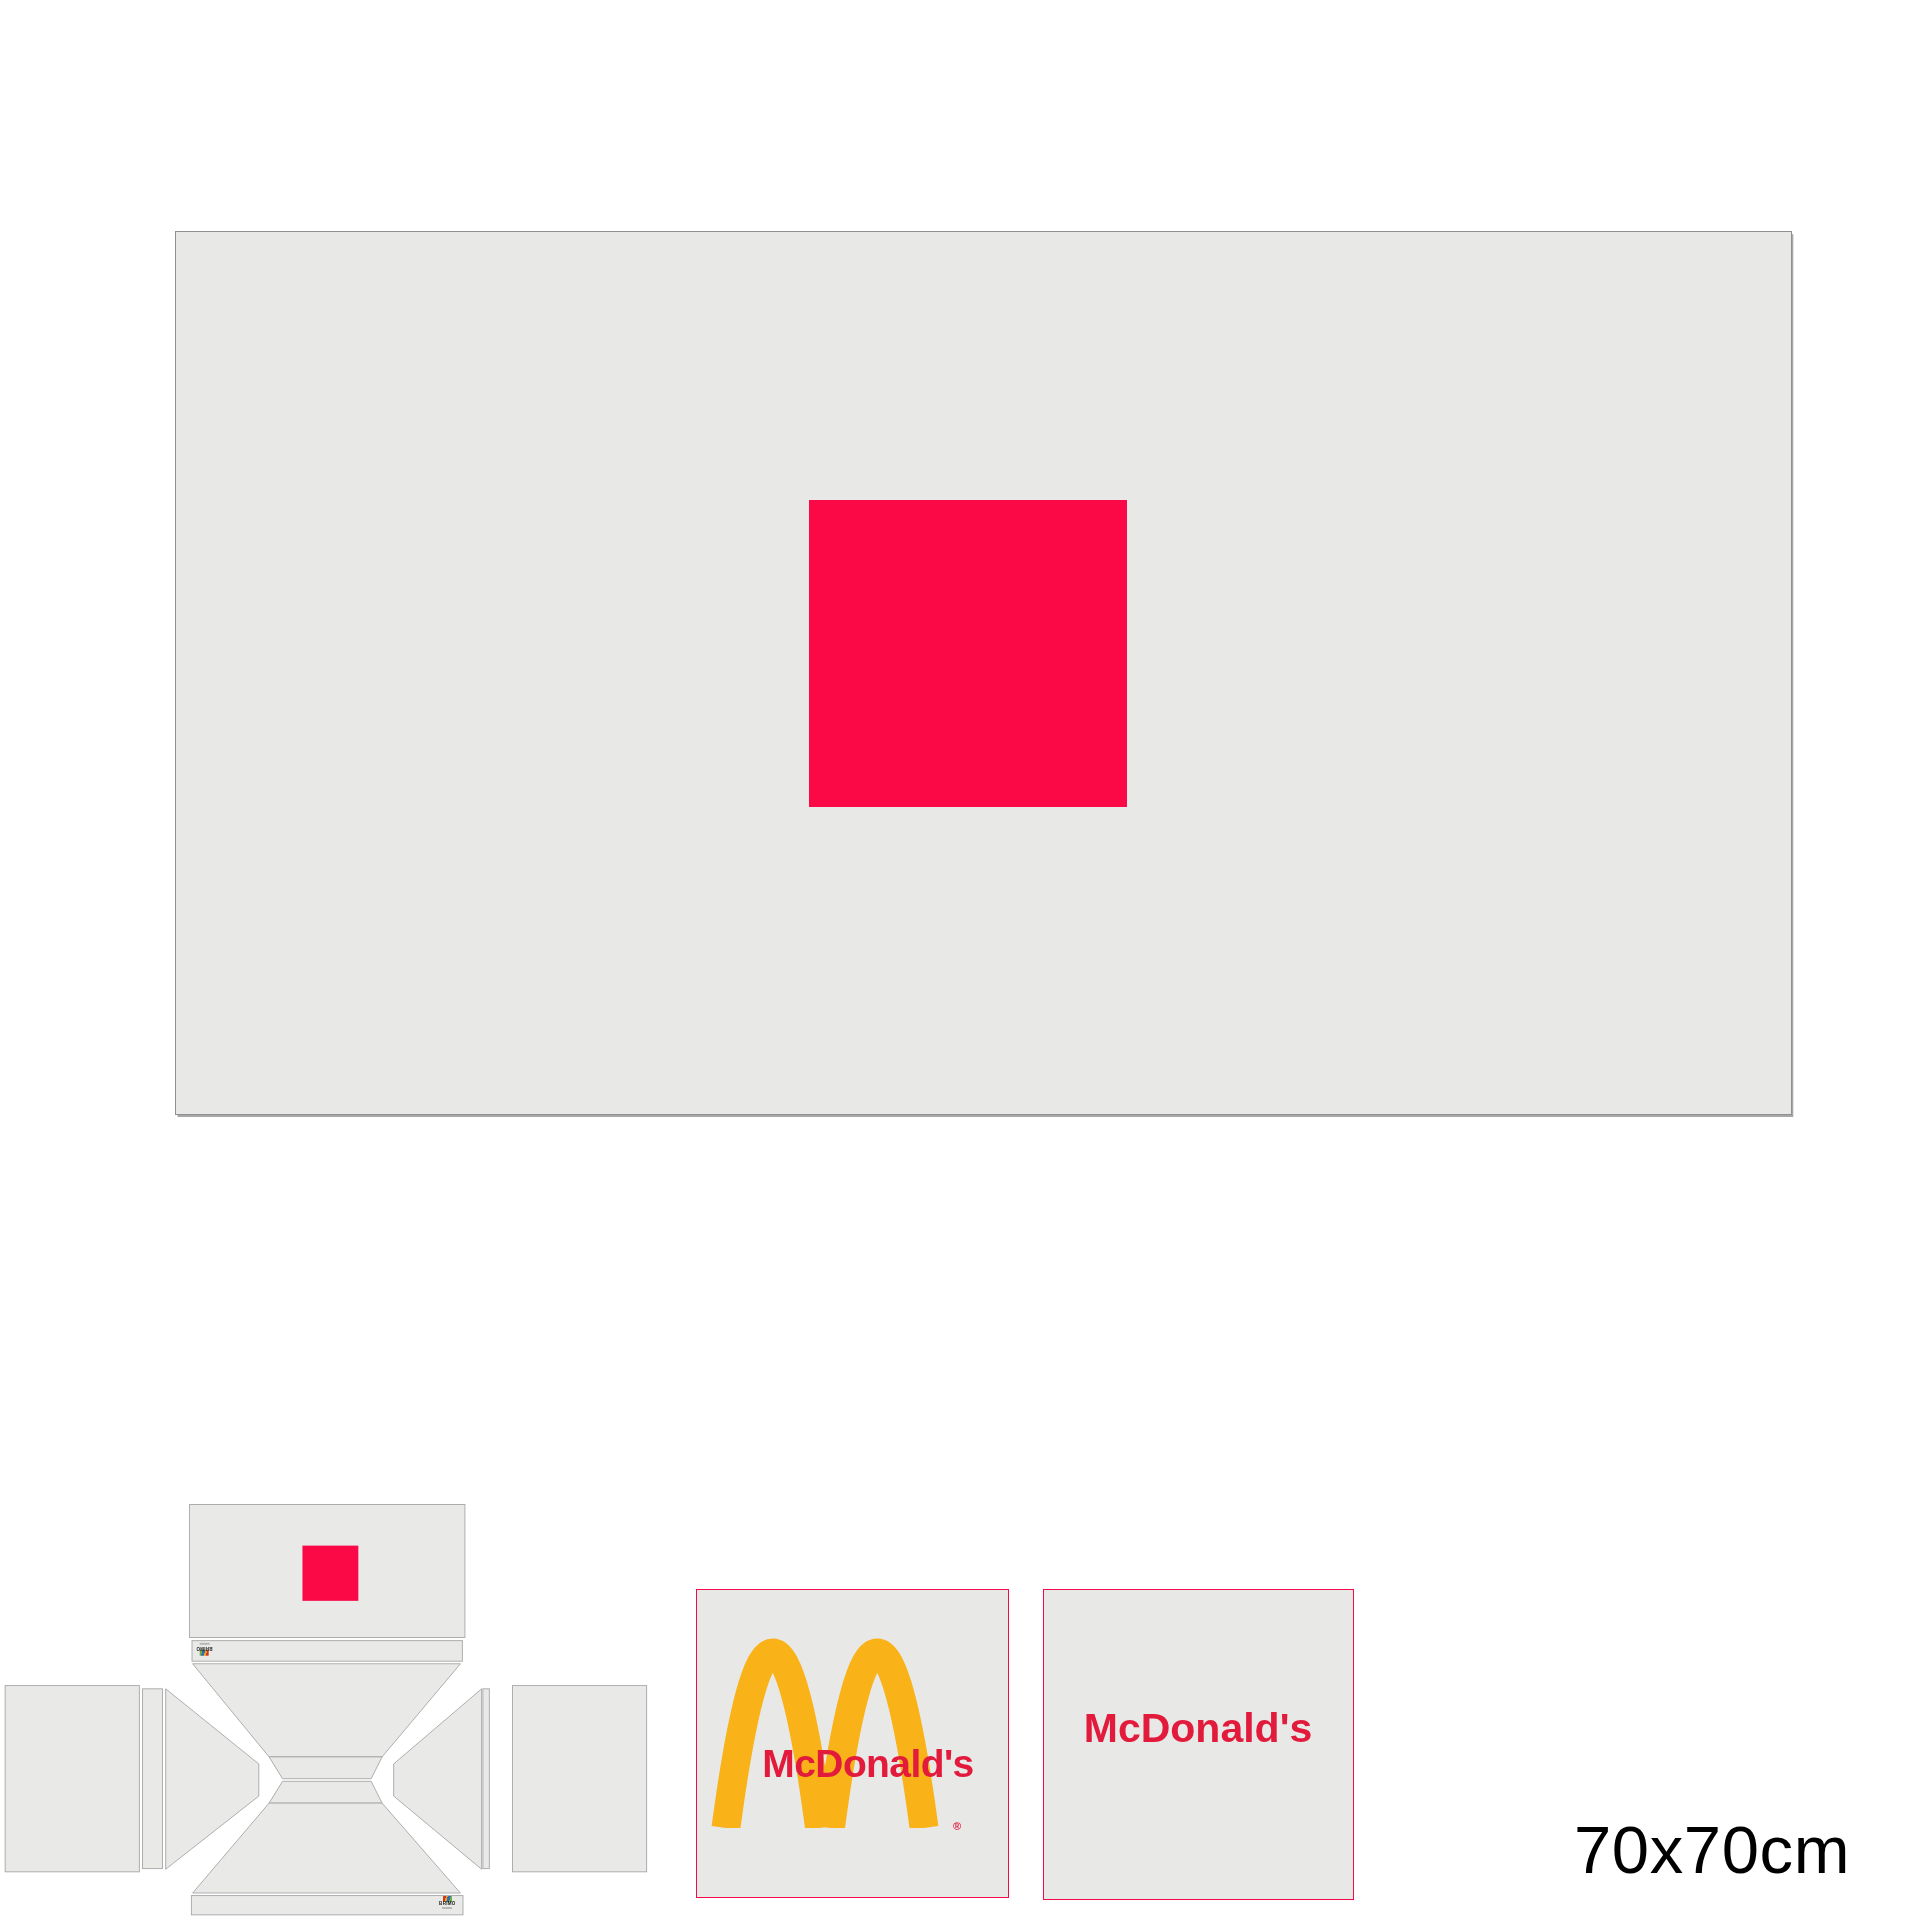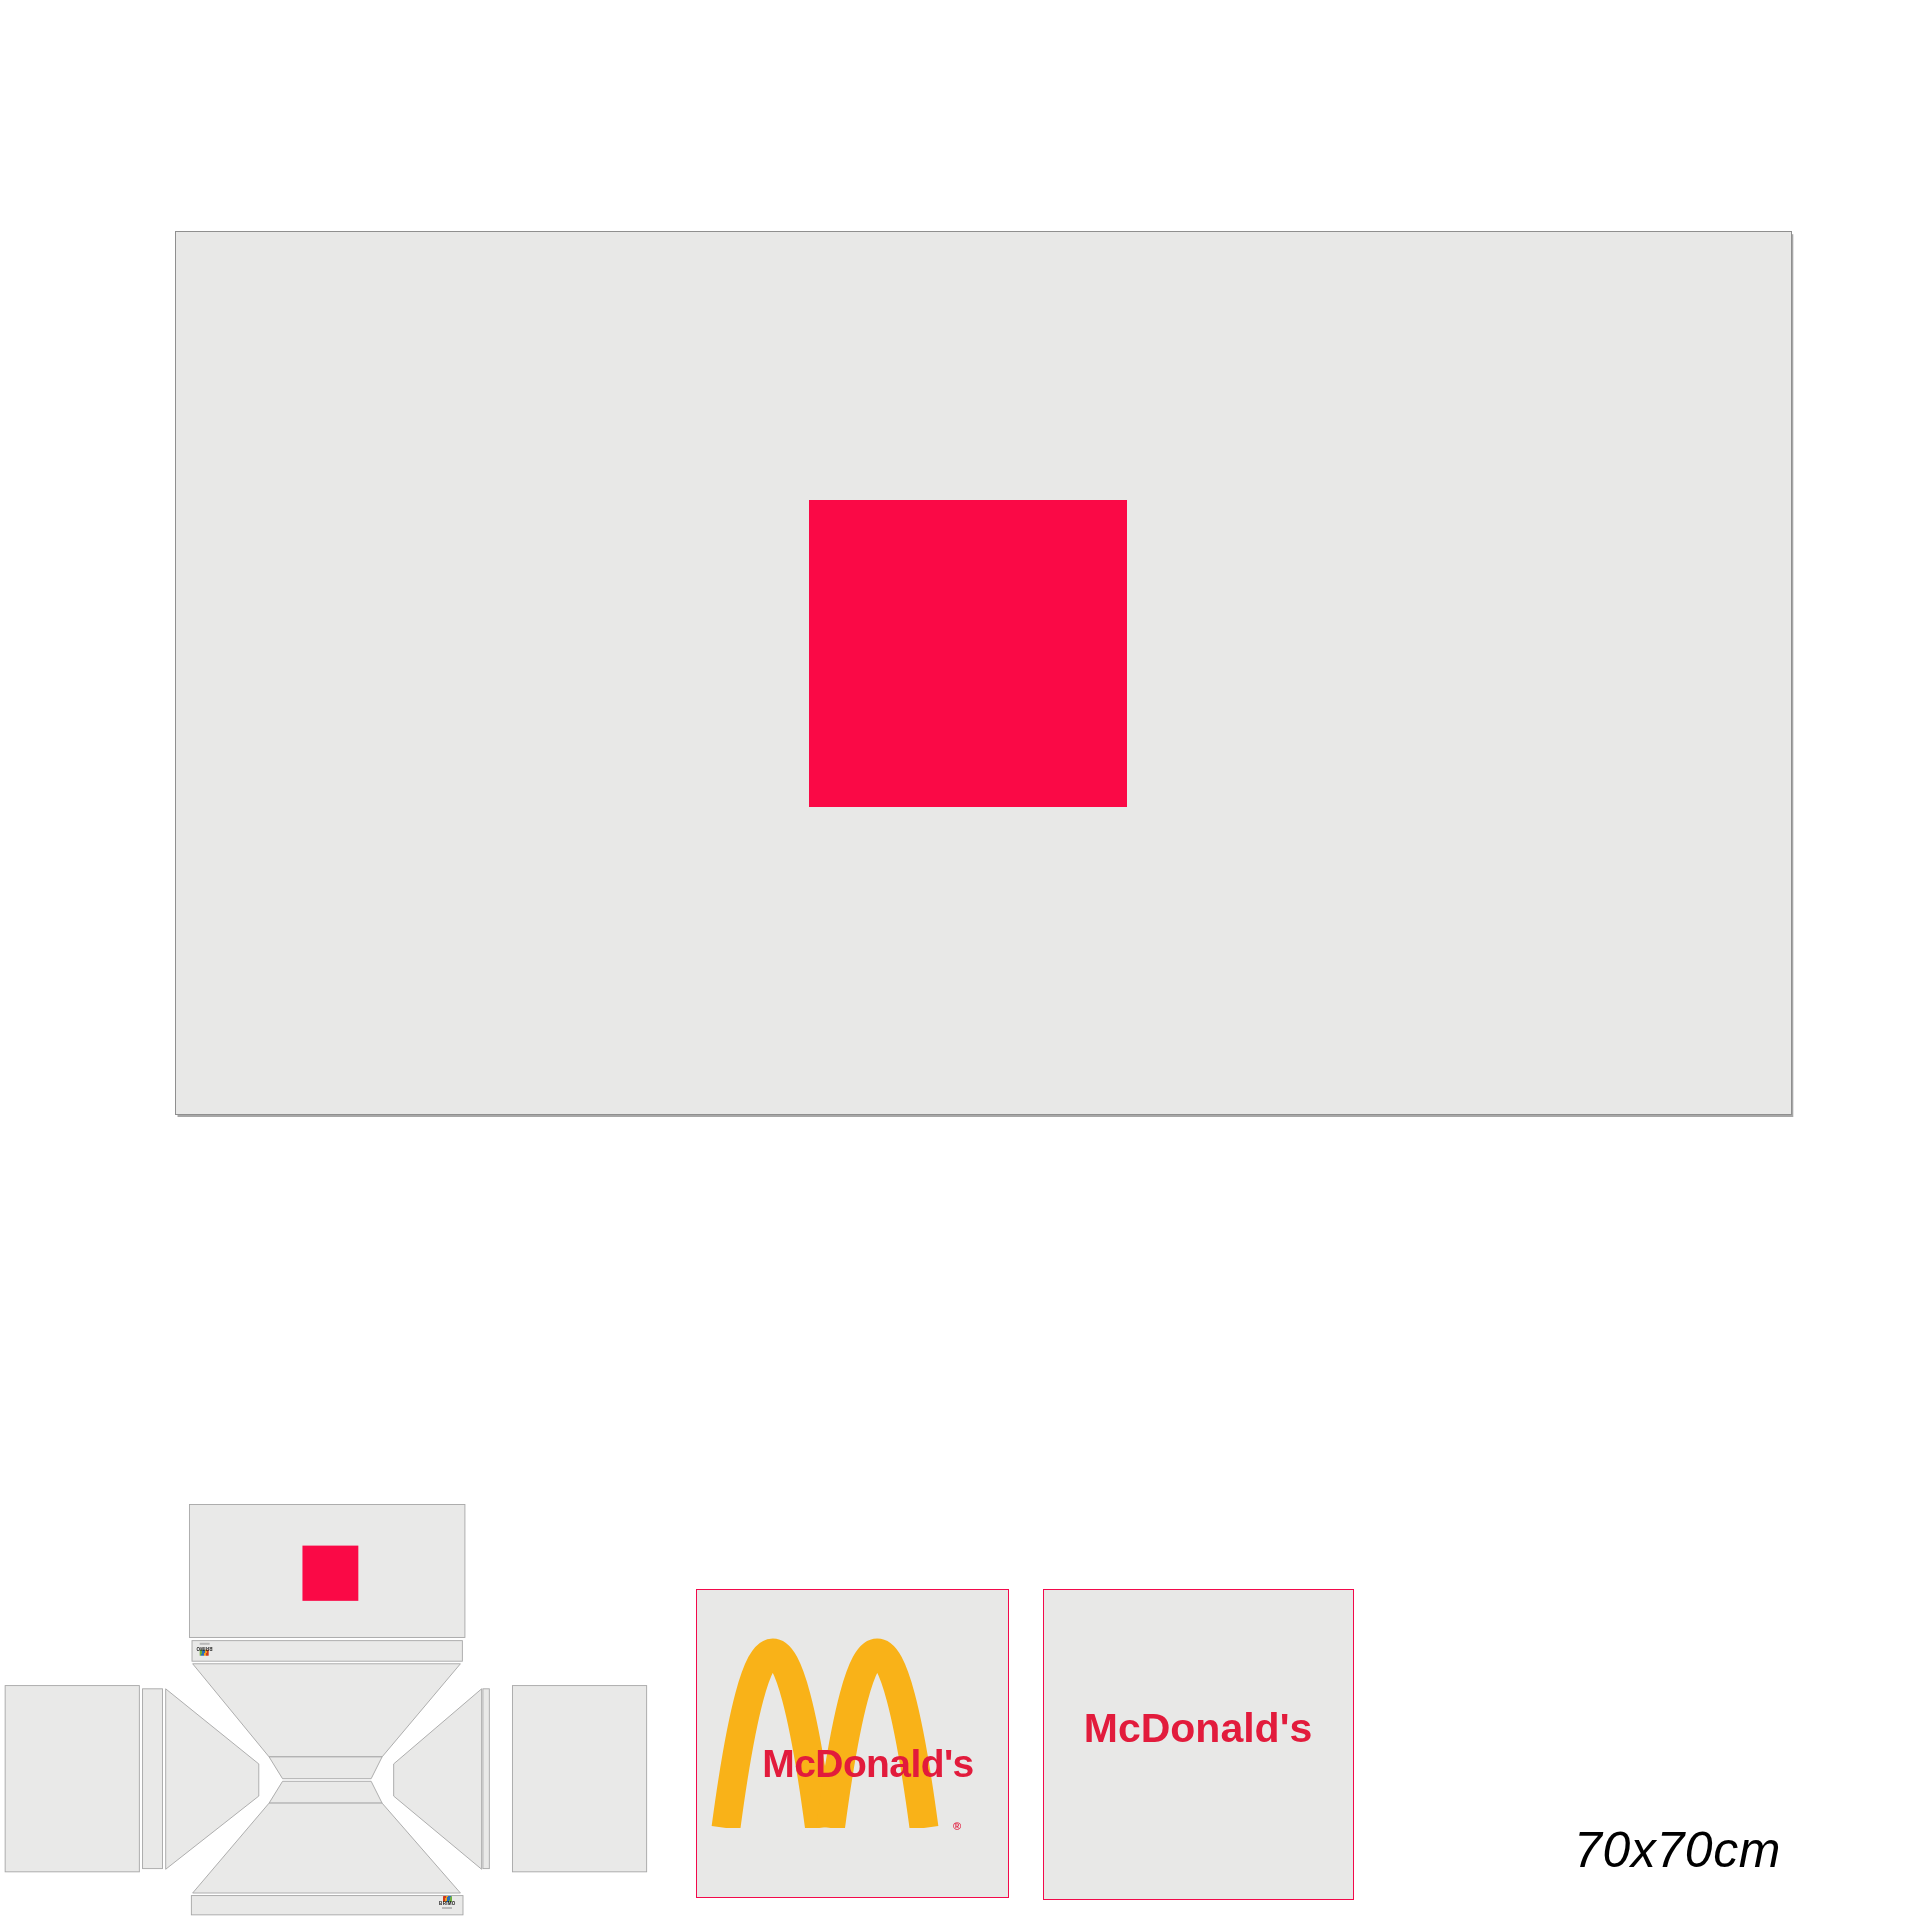--- a/index.html
+++ b/index.html
@@ -42,22 +42,22 @@
   .arches-svg{position:absolute;left:11px;top:45px;width:234px;height:193px;}
   .mcd-word{
     position:absolute;font-weight:bold;color:#E21B3C;white-space:nowrap;
     letter-spacing:-0.6px;z-index:2;
   }
   .sw1-word{left:36px;top:154px;width:270px;text-align:center;font-size:39px;line-height:39px;}
   .sw1-reg{position:absolute;left:256px;top:230px;font-size:11px;color:#E21B3C;font-weight:bold;z-index:2;}
   .sw2-word{left:0;top:118px;width:308px;text-align:center;font-size:41px;line-height:41px;letter-spacing:0;}
   
   .size-label{
-    position:absolute;left:1574px;top:1812px;font-size:50px;line-height:76px;
-    color:#000000;letter-spacing:0.6px;font-style:italic;
+    position:absolute;left:1574px;top:1812px;font-size:67px;line-height:76px;
+    color:#000000;letter-spacing:0.6px;
   }
 </style>
 </head>
 <body>
 
 <div class="artboard">
 
   <div class="big-panel">
     <div class="pink-square"></div>
   </div>

